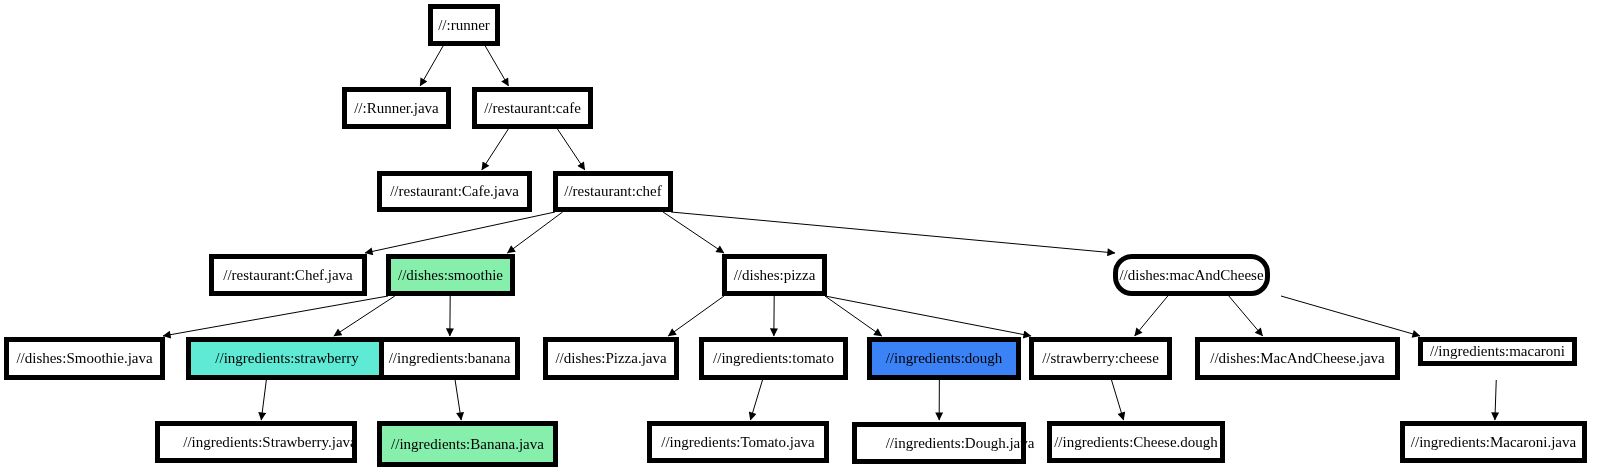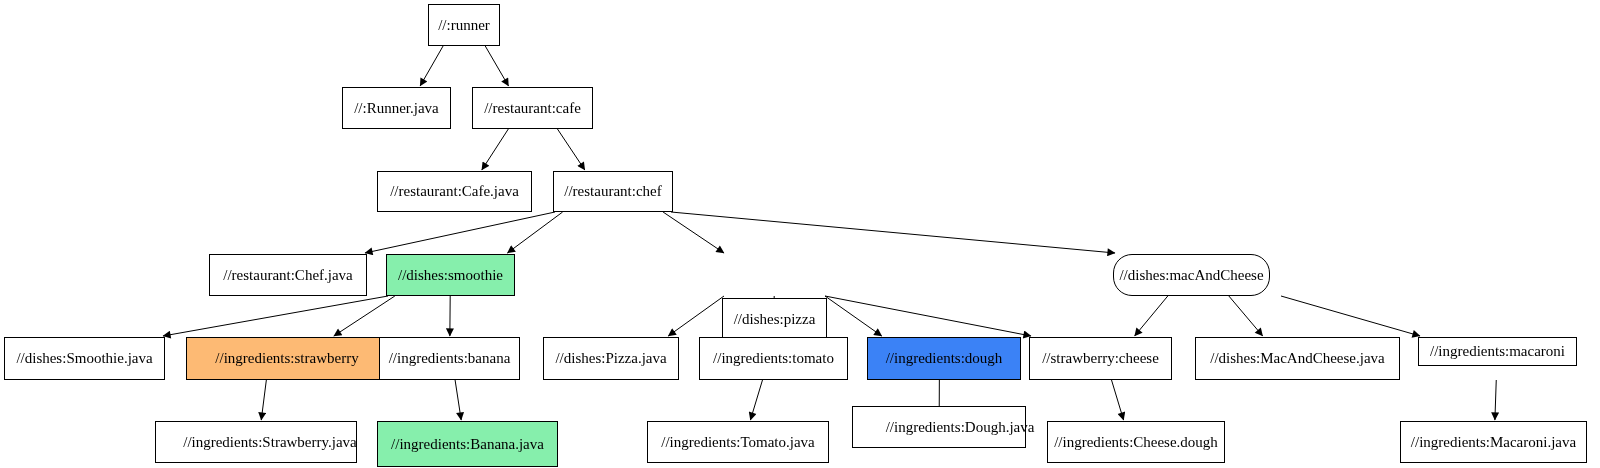--- a/index.html
+++ b/index.html
@@ -16,21 +16,21 @@
   }
   .edges {
     position: absolute;
     left: 0; top: 0;
     width: 1600px; height: 468px;
   }
   .edges line { stroke: #000000; stroke-width: 1; }
   .node {
     position: absolute;
     box-sizing: border-box;
-    border: 1px solid #be185d;
+    border: 5px solid #be185d;
     background: #ffffff;
     display: flex;
     align-items: center;
     justify-content: center;
     white-space: nowrap;
     font-size: 15px;
     color: #000000;
   }
 </style>
 </head>
@@ -83,30 +83,30 @@
       </div>
       <div class="node" style="left: 553px; top: 171px; width: 120px; height: 41px; background: rgb(255, 255, 255); border-color: rgb(0, 0, 0); color: rgb(0, 0, 0);">
         <span>//restaurant:chef</span>
       </div>
       <div class="node" style="left: 209px; top: 254px; width: 158px; height: 42px; background: rgb(255, 255, 255); border-color: rgb(0, 0, 0); color: rgb(0, 0, 0);">
         <span>//restaurant:Chef.java</span>
       </div>
       <div class="node" style="left: 386px; top: 254px; width: 129px; height: 42px; background: #86efac; border-color: rgb(0, 0, 0); color: rgb(0, 0, 0);">
         <span>//dishes:smoothie</span>
       </div>
-      <div class="node" style="left: 722px; top: 254px; width: 105px; height: 42px; background: rgb(255, 255, 255); border-color: rgb(0, 0, 0); color: rgb(0, 0, 0); margin-top: 44px;">
+      <div class="node" style="left: 722px; top: 254px; width: 105px; height: 42px; background: rgb(255, 255, 255); border-color: rgb(0, 0, 0); color: rgb(0, 0, 0);">
         <span>//dishes:pizza</span>
       </div>
       <div class="node" style="left: 1113px; top: 254px; width: 157px; height: 42px; background: rgb(255, 255, 255); border-color: rgb(0, 0, 0); color: rgb(0, 0, 0); border-radius: 19px;">
         <span>//dishes:macAndCheese</span>
       </div>
       <div class="node" style="left: 4px; top: 337px; width: 161px; height: 43px; background: rgb(255, 255, 255); border-color: rgb(0, 0, 0); color: rgb(0, 0, 0);">
         <span>//dishes:Smoothie.java</span>
       </div>
-      <div class="node" style="left: 186px; top: 337px; width: 202px; height: 43px; background: #fdba74; border-color: rgb(0, 0, 0); color: rgb(0, 0, 0);">
+      <div class="node" style="left: 186px; top: 337px; width: 202px; height: 43px; background: #5eead4; border-color: rgb(0, 0, 0); color: rgb(0, 0, 0);">
         <span>//ingredients:strawberry</span>
       </div>
       <div class="node" style="left: 379px; top: 337px; width: 141px; height: 43px; background: rgb(255, 255, 255); border-color: rgb(0, 0, 0); color: rgb(0, 0, 0);">
         <span>//ingredients:banana</span>
       </div>
       <div class="node" style="left: 543px; top: 337px; width: 136px; height: 43px; background: rgb(255, 255, 255); border-color: rgb(0, 0, 0); color: rgb(0, 0, 0);">
         <span>//dishes:Pizza.java</span>
       </div>
       <div class="node" style="left: 699px; top: 337px; width: 149px; height: 43px; background: rgb(255, 255, 255); border-color: rgb(0, 0, 0); color: rgb(0, 0, 0);">
         <span>//ingredients:tomato</span>
@@ -125,21 +125,21 @@
       </div>
       <div class="node" style="left: 155px; top: 421px; width: 202px; height: 42px; background: rgb(255, 255, 255); border-color: rgb(0, 0, 0); color: rgb(0, 0, 0); padding-left: 28px;">
         <span>//ingredients:Strawberry.java</span>
       </div>
       <div class="node" style="left: 377px; top: 421px; width: 181px; height: 46px; background: #86efac; border-color: rgb(0, 0, 0); color: rgb(0, 0, 0);">
         <span>//ingredients:Banana.java</span>
       </div>
       <div class="node" style="left: 647px; top: 421px; width: 182px; height: 42px; background: rgb(255, 255, 255); border-color: rgb(0, 0, 0); color: rgb(0, 0, 0);">
         <span>//ingredients:Tomato.java</span>
       </div>
-      <div class="node" style="left: 852px; top: 406px; width: 174px; height: 42px; background: rgb(255, 255, 255); border-color: rgb(0, 0, 0); color: rgb(0, 0, 0); padding-left: 42px;">
+      <div class="node" style="left: 852px; top: 422px; width: 174px; height: 42px; background: rgb(255, 255, 255); border-color: rgb(0, 0, 0); color: rgb(0, 0, 0); padding-left: 42px;">
         <span>//ingredients:Dough.java</span>
       </div>
       <div class="node" style="left: 1047px; top: 421px; width: 178px; height: 42px; background: rgb(255, 255, 255); border-color: rgb(0, 0, 0); color: rgb(0, 0, 0);">
         <span>//ingredients:Cheese.dough</span>
       </div>
       <div class="node" style="left: 1400px; top: 421px; width: 187px; height: 42px; background: rgb(255, 255, 255); border-color: rgb(0, 0, 0); color: rgb(0, 0, 0);">
         <span>//ingredients:Macaroni.java</span>
       </div>
     </div>
 </div>

